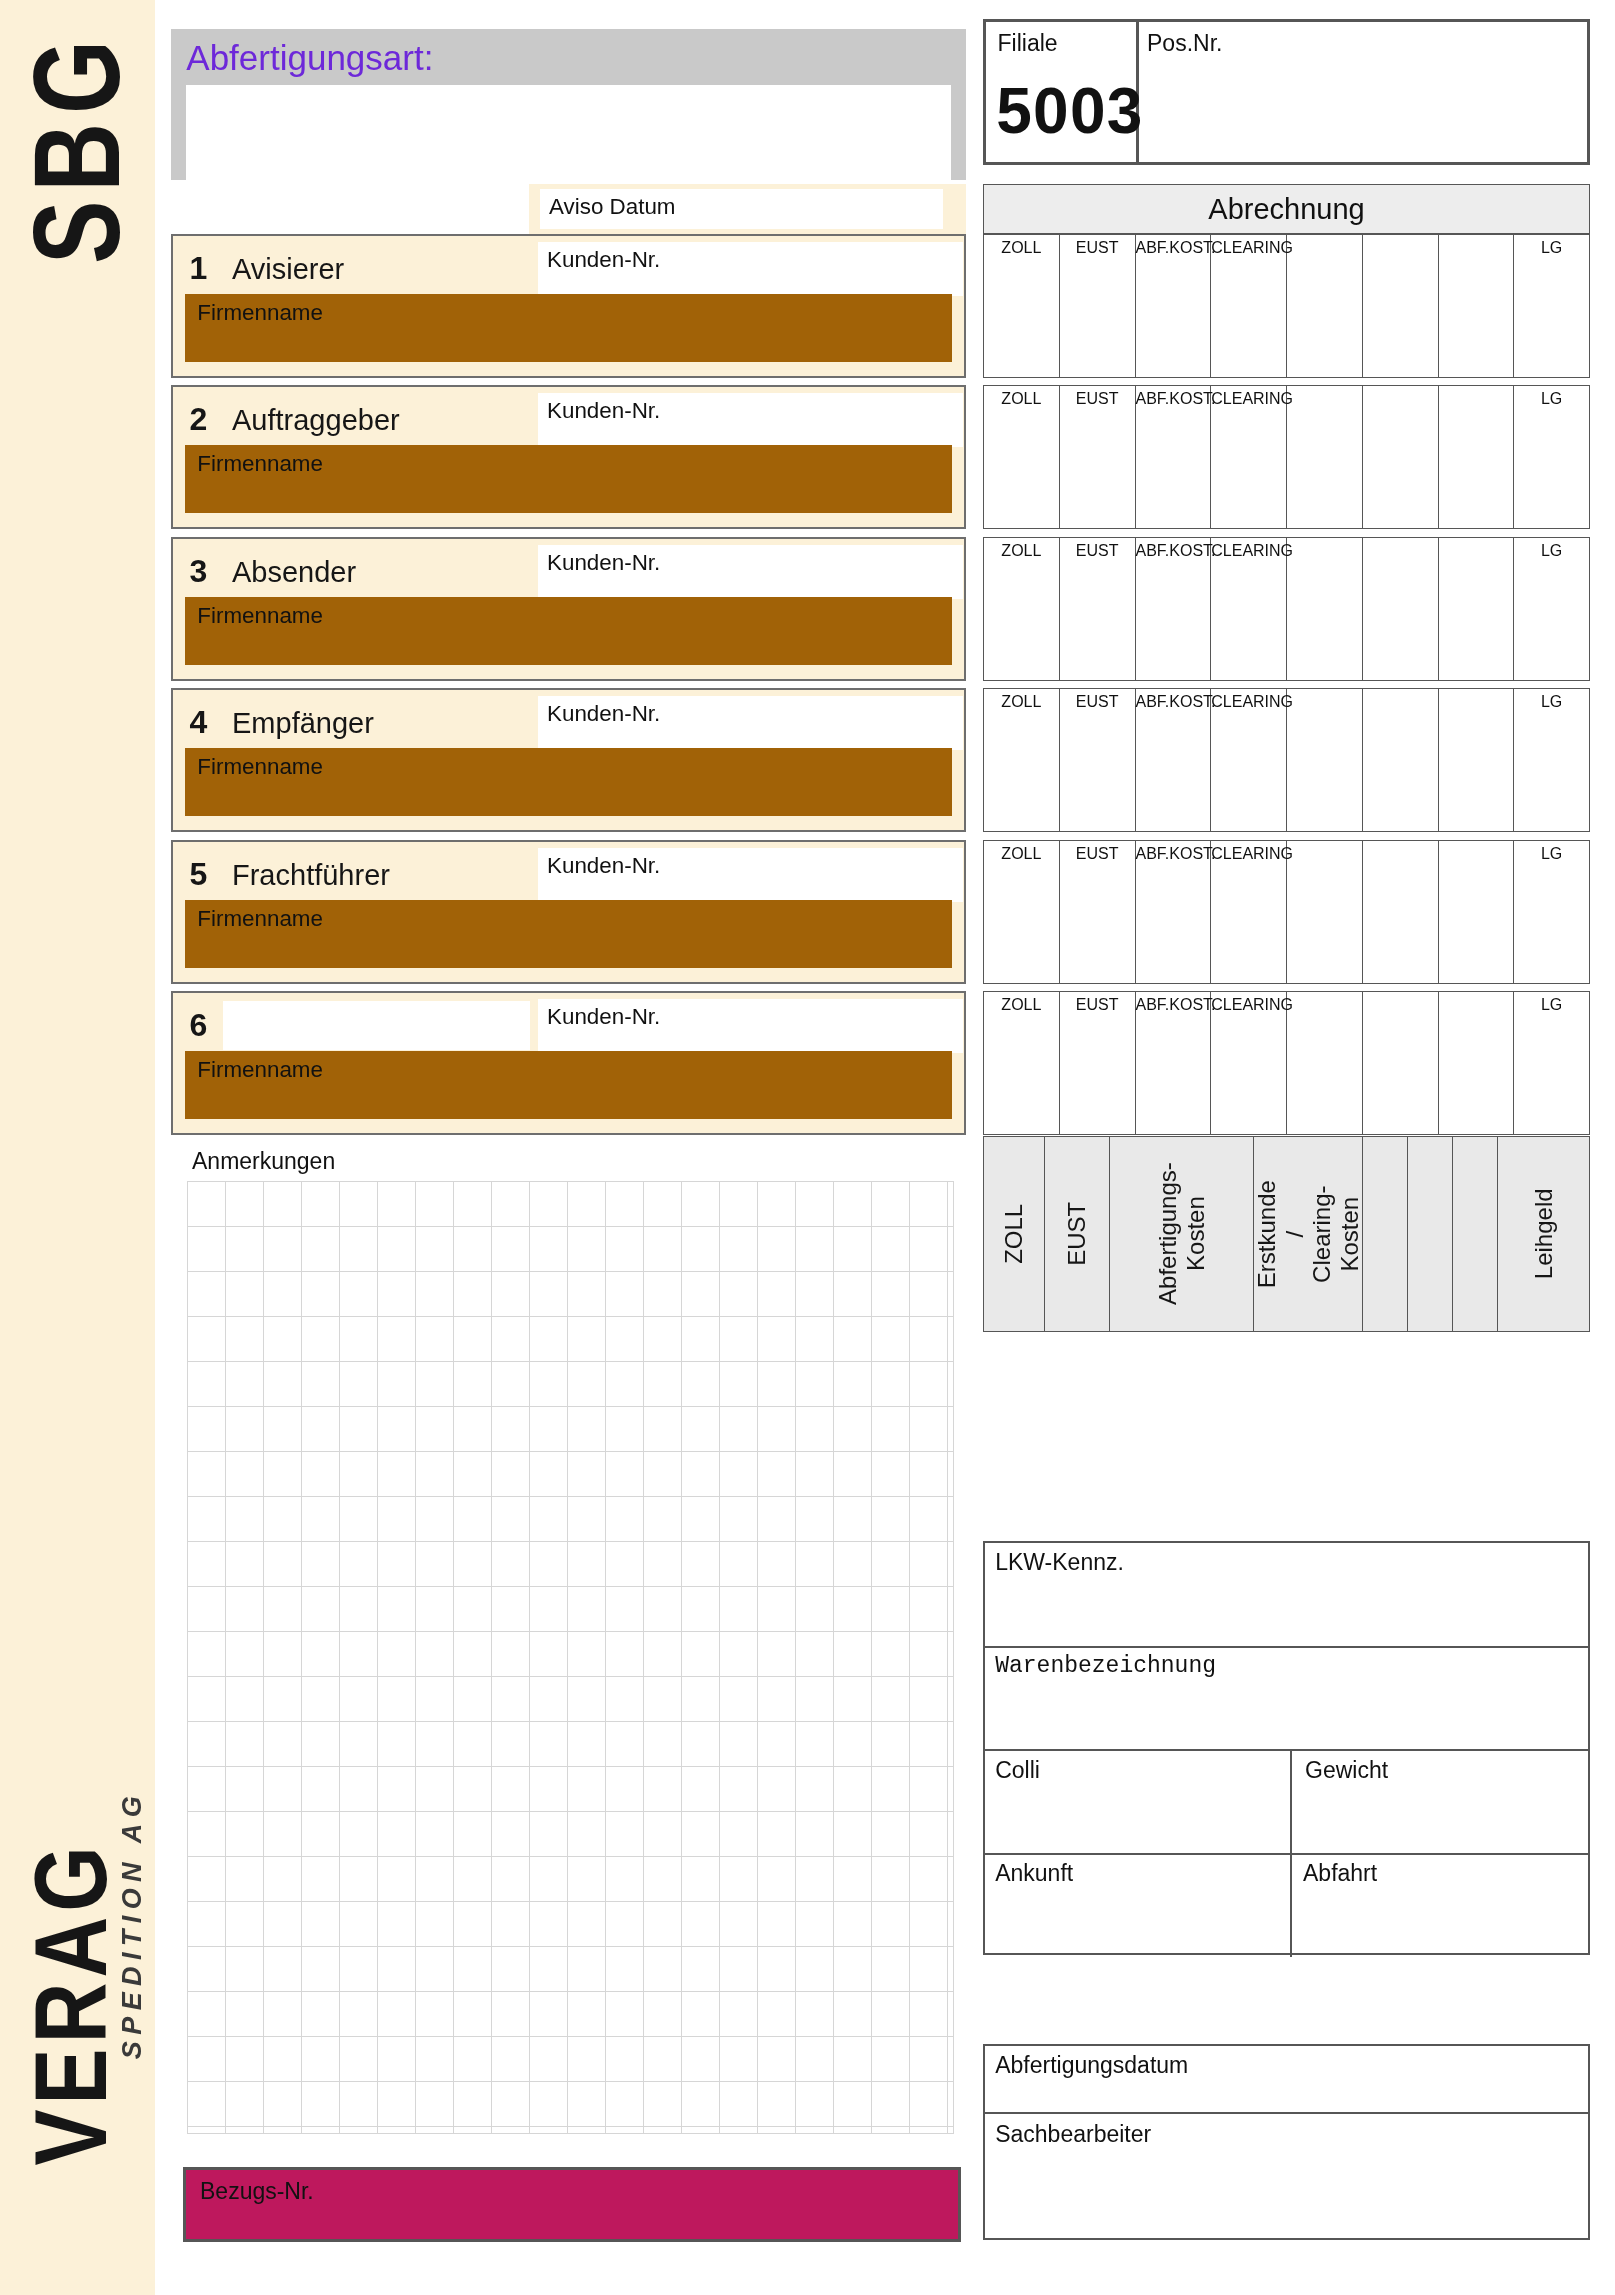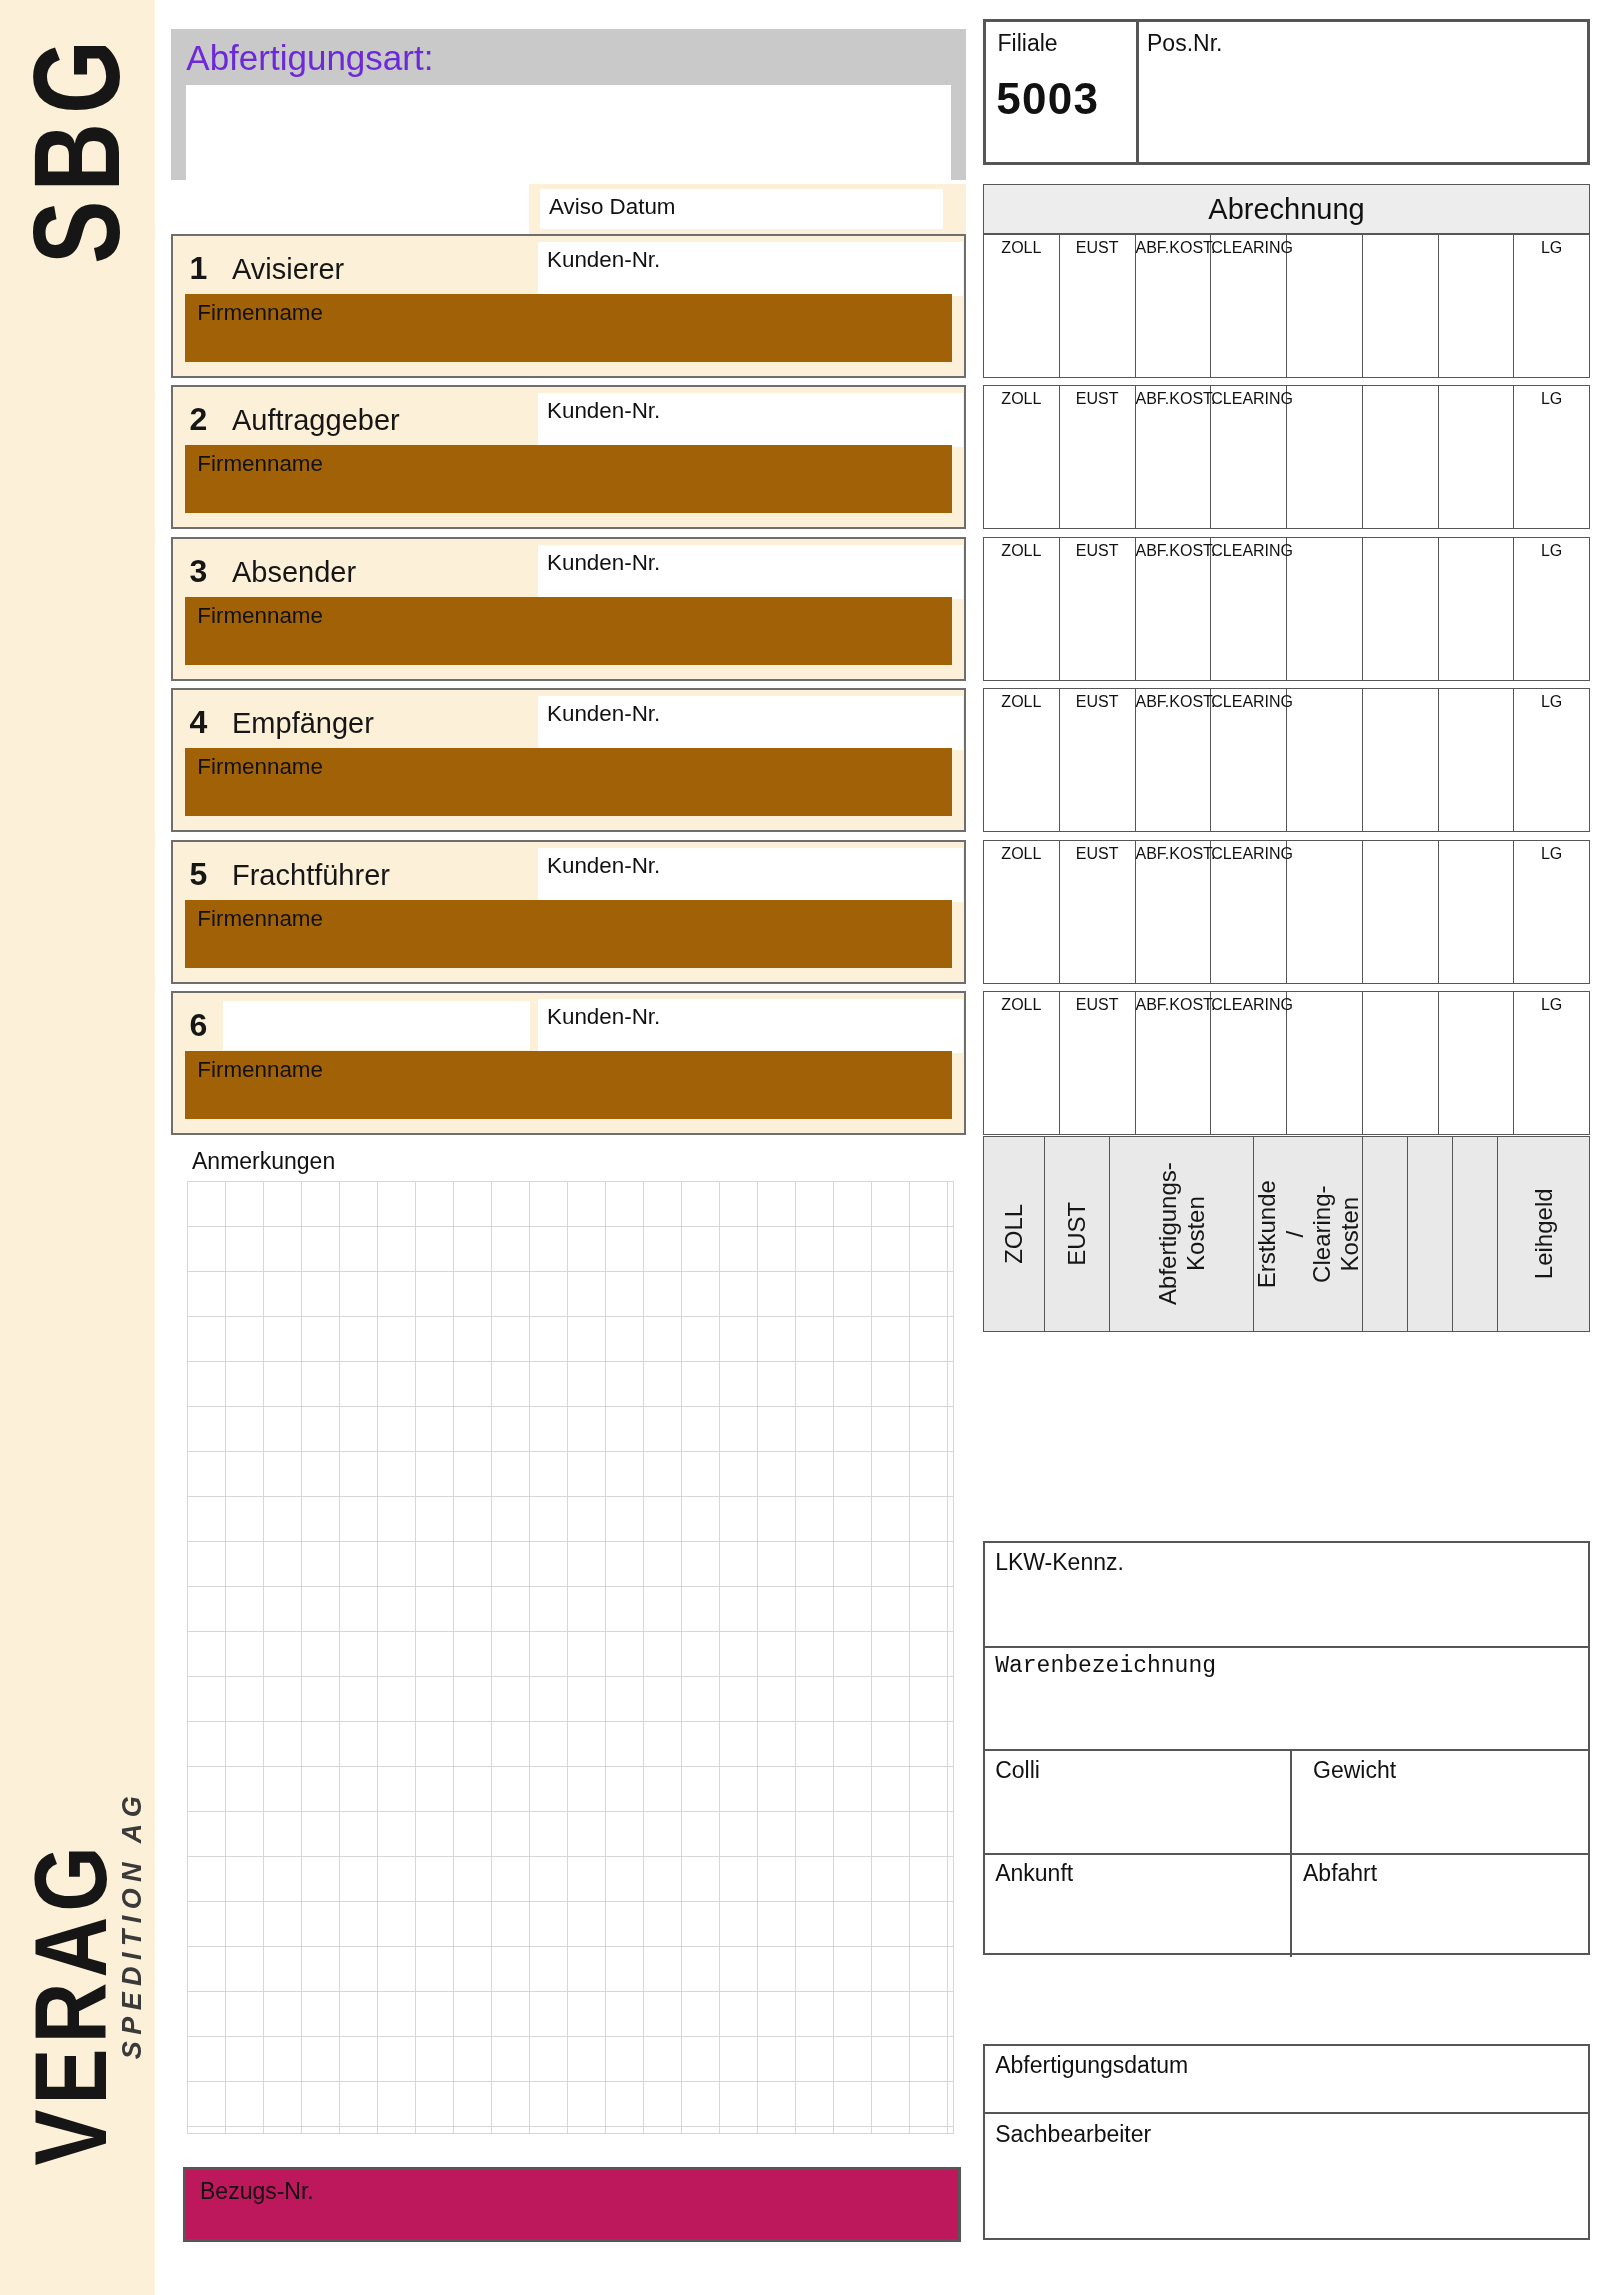--- a/index.html
+++ b/index.html
@@ -17,21 +17,21 @@
 
   
   .hdr{left:171px;top:29px;width:795px;height:151px;background:#c9c9c9;}
   .hdr-title{position:absolute;left:15.3px;top:9px;font-size:35px;color:#6d28d9;}
   .hdr-input{position:absolute;left:15.3px;top:56px;width:765px;height:95px;background:#ffffff;}
 
   
   .filiale{left:983px;top:19px;width:607px;height:146px;background:#fff;border:3.2px solid #565656;box-sizing:border-box;}
   .filiale .divider{position:absolute;left:150px;top:0;width:2.6px;height:100%;background:#565656;}
   .lbl36{font-size:23px;color:#111;}
-  .filiale-val{position:absolute;left:10.2px;top:52px;font-size:44px;font-weight:700;letter-spacing:1.3px;color:#111;}
+  .filiale-val{position:absolute;left:10.2px;top:52px;font-size:64px;font-weight:700;letter-spacing:1.3px;color:#111;}
 
   
   .aviso{left:529px;top:184px;width:437px;height:50px;background:#fcf1d8;}
   .aviso-field{position:absolute;left:11px;top:5.1px;width:403px;height:40px;background:#fff;}
   .field-lbl{position:absolute;left:9px;top:5.1px;font-size:22.4px;color:#111;}
 
   
   .section{left:171px;width:795px;height:144px;background:#fcf1d8;border:2.6px solid #6e6e6e;box-sizing:border-box;}
   .sec-num{position:absolute;left:16.6px;top:14px;font-size:32px;font-weight:700;color:#161616;}
   .sec-name{position:absolute;left:59px;top:16.6px;font-size:29px;color:#161616;}
@@ -376,21 +376,21 @@
     <div class="hdiv" style="top:103px;"></div>
     <div class="hdiv" style="top:206px;"></div>
     <div class="hdiv" style="top:310px;"></div>
     <div class="vdiv" style="top:206px;height:208px;"></div>
     <div class="cell-lbl" style="left:10.2px;top:6.4px;">LKW-Kennz.</div>
     <div style="position:absolute;left:0;top:0;width:100%;height:103px;"></div>
     <div class="cell-lbl" style="left:10.2px;top:110px;font-family:Liberation Mono, monospace;">Warenbezeichnung</div>
     <div style="position:absolute;left:0;top:105px;width:100%;height:102px;"></div>
     <div class="cell-lbl" style="left:10.2px;top:214px;">Colli</div>
     <div style="position:absolute;left:0;top:208px;width:305px;height:102px;"></div>
-    <div class="cell-lbl" style="left:328px;top:214px;">Gewicht</div>
+    <div class="cell-lbl" style="left:320px;top:214px;">Gewicht</div>
     <div style="position:absolute;left:307px;top:208px;width:296px;height:102px;"></div>
     <div class="cell-lbl" style="left:10.2px;top:317px;">Ankunft</div>
     <div style="position:absolute;left:0;top:312px;width:305px;height:97px;"></div>
     <div class="cell-lbl" style="left:318px;top:317px;">Abfahrt</div>
     <div style="position:absolute;left:307px;top:312px;width:296px;height:97px;"></div>
   </div>
 
   <div class="abs abfert">
     <div class="hdiv"></div>
     <div class="cell-lbl" style="left:10.2px;top:6.4px;">Abfertigungsdatum</div>

